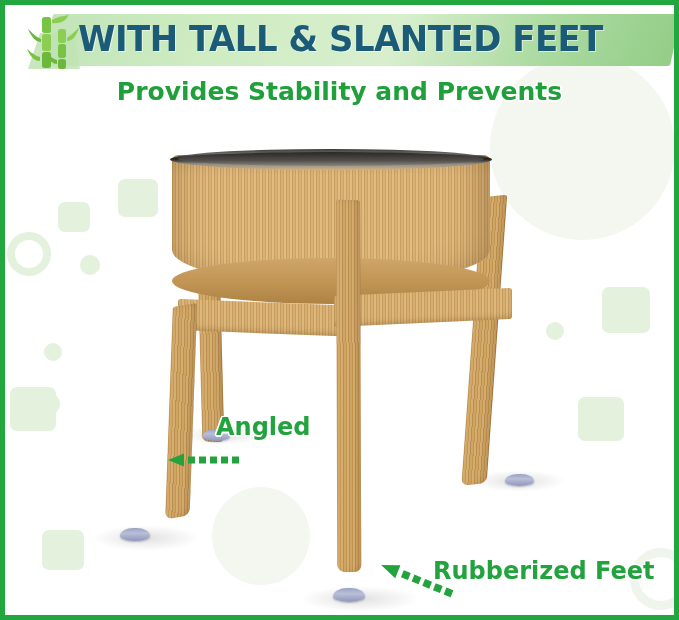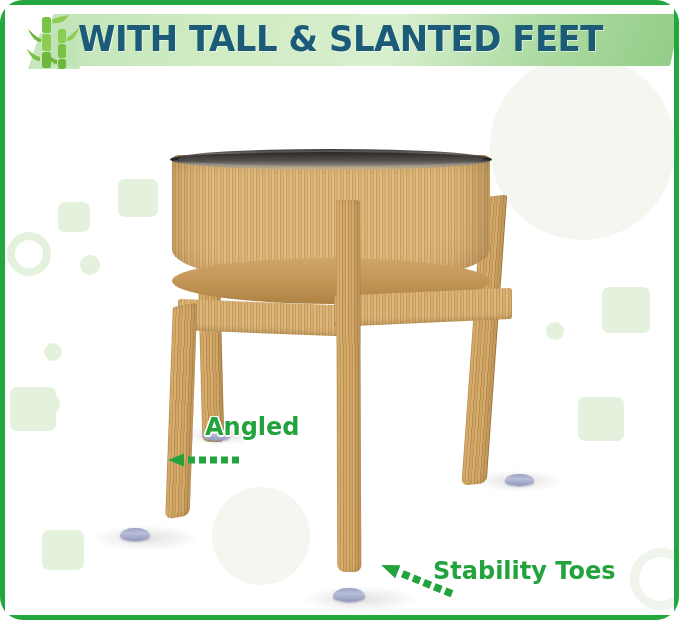--- a/index.html
+++ b/index.html
@@ -8,21 +8,20 @@
     background:#ffffff;
     font-family:"DejaVu Sans", sans-serif;
     overflow:hidden;
   }
   #stage{
     position:relative;
     width:679px;height:620px;
     background:#ffffff;
     box-sizing:border-box;
     overflow:hidden;
-    border-radius:23px;
   }
   
   .frame-edge{position:absolute;background:#21a73d;z-index:60;}
   .frame-top{left:0;top:0;width:679px;height:5px;}
   .frame-bottom{left:0;bottom:0;width:679px;height:5px;}
   .frame-left{left:0;top:0;width:5px;height:620px;}
   .frame-right{right:0;top:0;width:5px;height:620px;}
 
   
   .deco{position:absolute;z-index:1;}
@@ -136,21 +135,21 @@
   
   .callout-text{
     position:absolute;z-index:20;
     font-family:"DejaVu Sans", sans-serif;
     font-weight:bold;
     color:#22a33e;
     text-shadow:
       1.5px 0 0 #fff,-1.5px 0 0 #fff,0 1.5px 0 #fff,0 -1.5px 0 #fff,
       1.2px 1.2px 0 #fff,-1.2px 1.2px 0 #fff,1.2px -1.2px 0 #fff,-1.2px -1.2px 0 #fff;
   }
-  #angled-feet-text{left:205px;top:414px;font-size:24px;line-height:27px;text-align:center;}
+  #angled-feet-text{left:216px;top:414px;font-size:24px;line-height:27px;text-align:center;}
   #rubberized-toes-text{left:433px;top:558px;font-size:24px;line-height:27px;white-space:nowrap;}
 
   .arrow-wrap{position:absolute;z-index:20;}
 </style>
 </head>
 <body>
 
 <div id="stage">
 
   <div class="deco deco-bigcircle" style="left:490px;top:55px;width:185px;height:185px;"></div>
@@ -186,20 +185,21 @@
       <path d="M15 28 C8 25, 5 20, 2 18 C6 27, 10 31, 15 31 Z" fill="#6db83c"></path>
       <path d="M14 46 C7 44, 4 40, 1 38 C5 47, 9 50, 14 50 Z" fill="#78c244"></path>
       <path d="M41 27 C47 23, 50 19, 53 17 C50 26, 46 30, 41 30 Z" fill="#8ccd53"></path>
       <path d="M31 49 C25 47, 22 43, 19 41 C23 50, 27 53, 31 53 Z" fill="#6db83c"></path>
     </svg>
   </div>
 
   <div id="title">WITH TALL &amp; SLANTED FEET</div>
 
   <div id="subtitle">
+    <span class="l">Provides Stability and Prevents</span>
   </div>
 
   <div id="product">
 
     <div class="shadow-ell" style="left:92px;top:525px;width:108px;height:26px;"></div>
     <div class="shadow-ell" style="left:300px;top:586px;width:120px;height:26px;"></div>
     <div class="shadow-ell" style="left:182px;top:425px;width:84px;height:20px;"></div>
     <div class="shadow-ell" style="left:470px;top:470px;width:96px;height:22px;"></div>
 
     <div class="leg-bar" style="left:196px;top:200px;width:22px;height:242px;
@@ -243,21 +243,21 @@
       <polygon points="0,7 16,0.5 16,13.5" fill="#22a33e"></polygon>
       <rect x="20" y="3.5" width="7" height="7" fill="#22a33e"></rect>
       <rect x="31" y="3.5" width="7" height="7" fill="#22a33e"></rect>
       <rect x="42" y="3.5" width="7" height="7" fill="#22a33e"></rect>
       <rect x="53" y="3.5" width="7" height="7" fill="#22a33e"></rect>
       <rect x="64" y="3.5" width="7" height="7" fill="#22a33e"></rect>
     </svg>
   </div>
 
   <div id="rubberized-toes-text" class="callout-text">
-    <span style="display:block;">Stability Toes</span>
+    <span style="display:block;">Rubberized Feet</span>
   </div>
 
   <div class="arrow-wrap" style="left:376px;top:555px;width:90px;height:52px;">
     <svg viewBox="0 0 90 52" width="90" height="52" aria-hidden="true">
       <g transform="rotate(22 45 26)">
         <polygon points="2,26 20,19 20,33" fill="#22a33e"></polygon>
         <rect x="25" y="22.5" width="7.5" height="7.5" fill="#22a33e"></rect>
         <rect x="36.5" y="22.5" width="7.5" height="7.5" fill="#22a33e"></rect>
         <rect x="48" y="22.5" width="7.5" height="7.5" fill="#22a33e"></rect>
         <rect x="59.5" y="22.5" width="7.5" height="7.5" fill="#22a33e"></rect>

